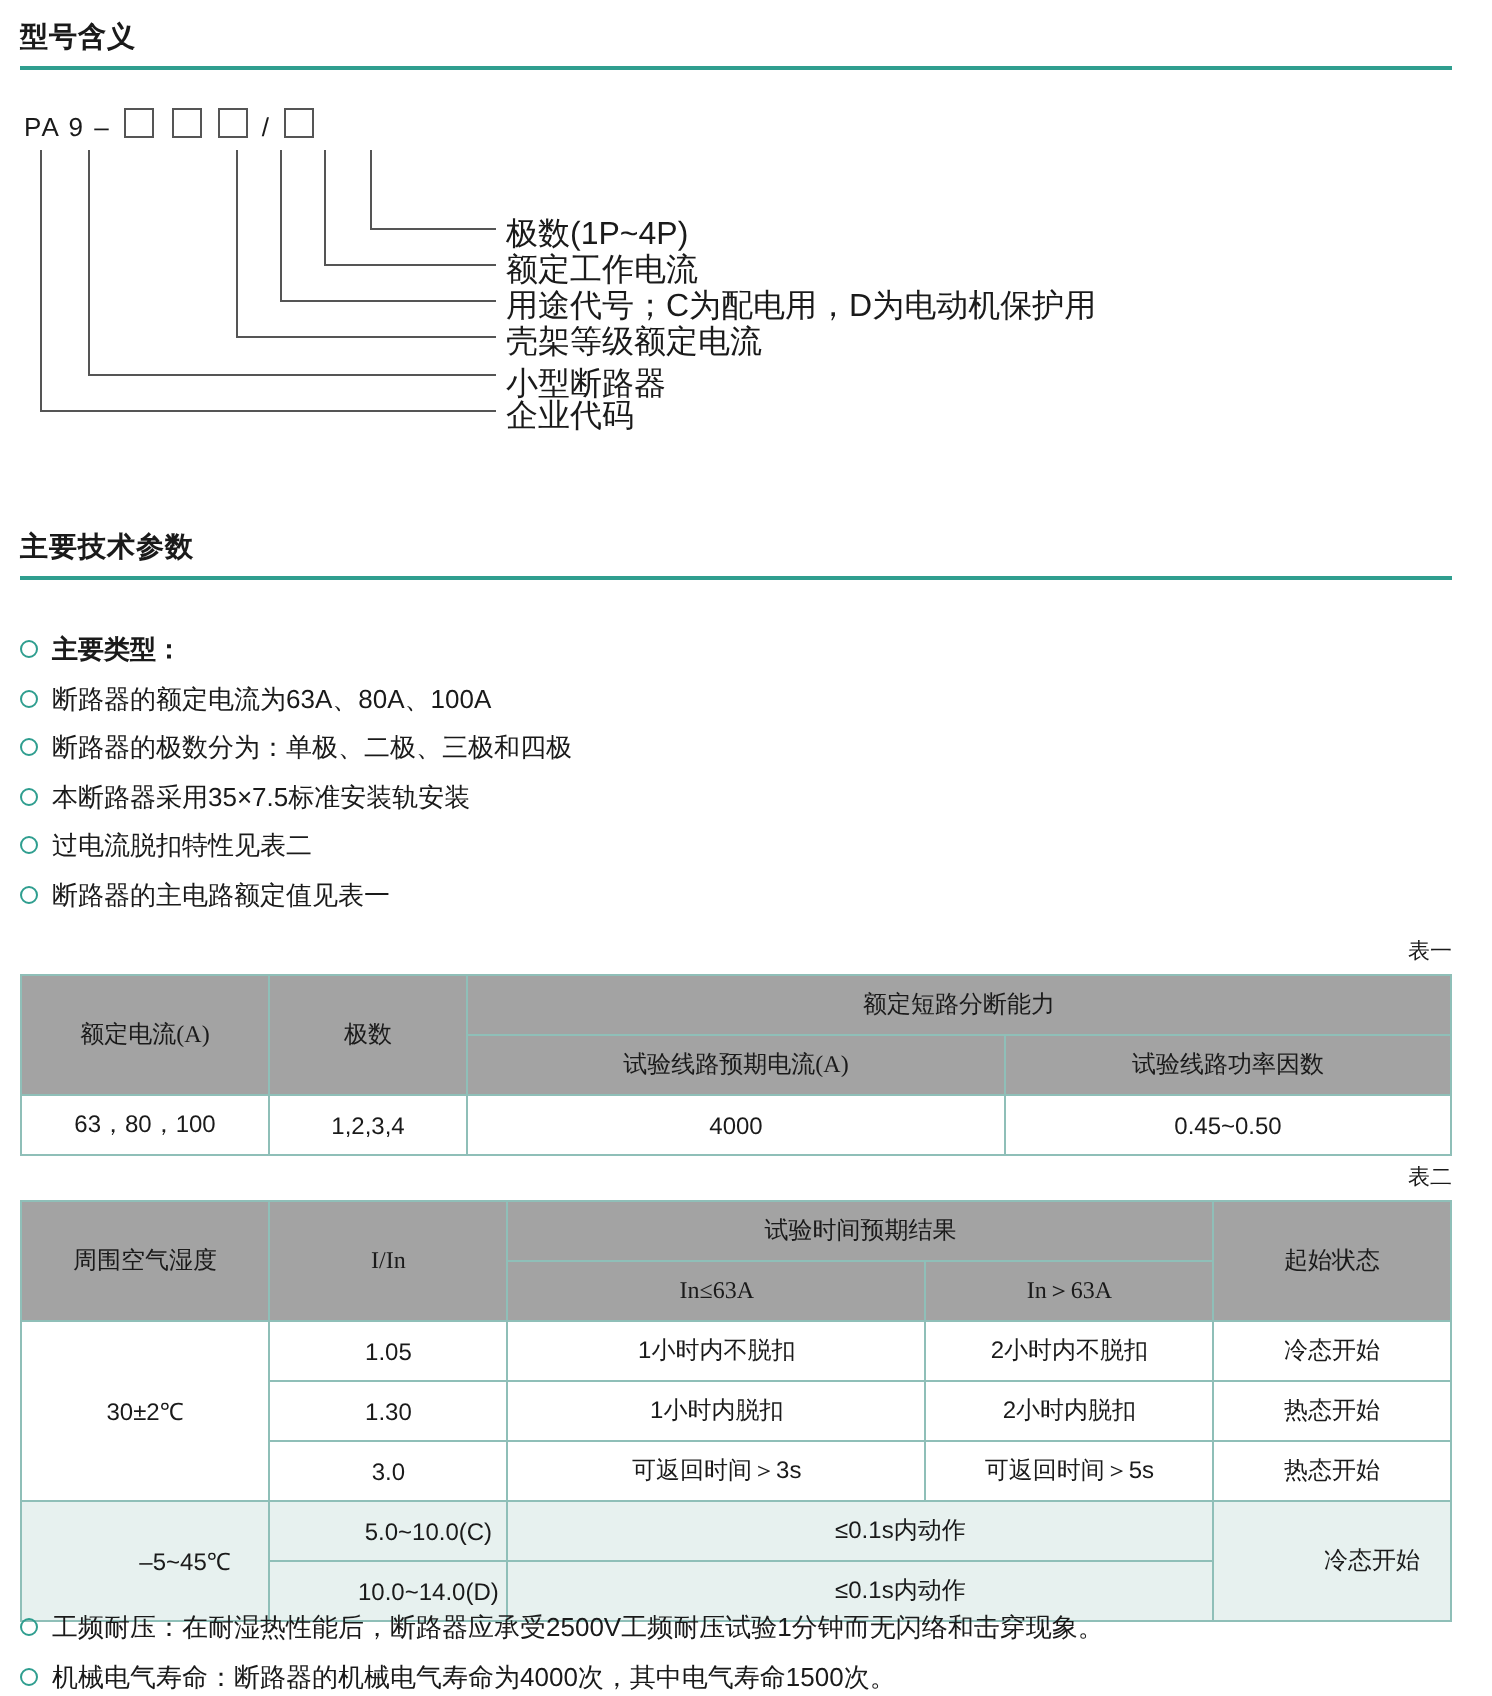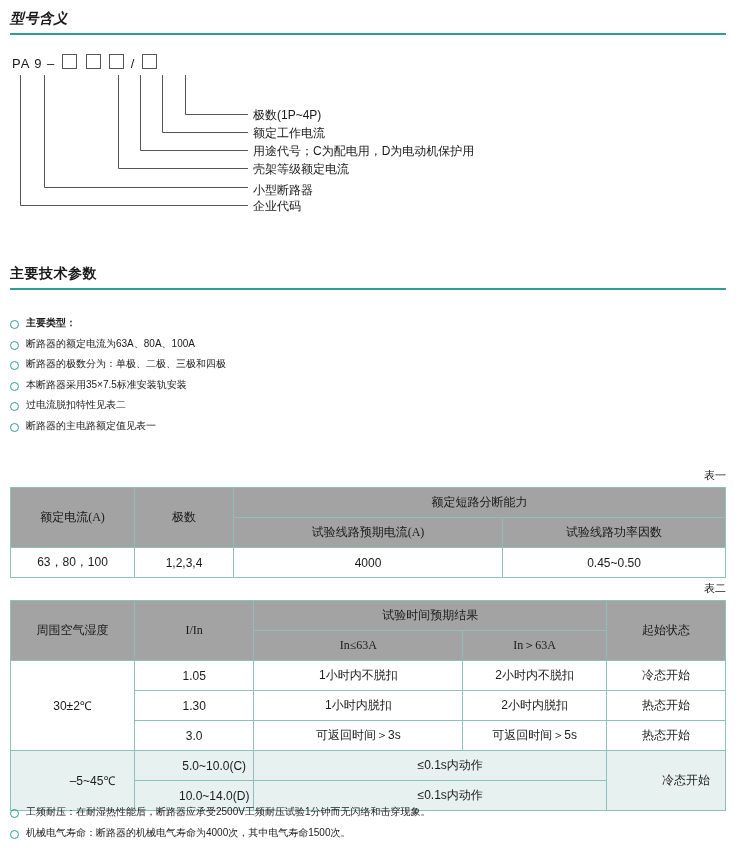--- a/index.html
+++ b/index.html
@@ -60,40 +60,40 @@
   .model-code .box {
     display: inline-block;
     width: 13px;
     height: 13px;
     border: 1px solid #555;
     vertical-align: -1px;
     margin: 0 2px;
   }
   .lead-label {
     position: absolute;
-    font-size: 12px;
+    font-size: 16px;
     color: #1a1a1a;
     white-space: nowrap;
   }
   .diagram svg {
     position: absolute;
     left: 0;
     top: 0;
   }
   
   .bullets {
     position: absolute;
     left: 10px;
     width: 716px;
   }
   .bullet {
     display: flex;
     align-items: flex-start;
     margin-bottom: 7px;
-    font-size: 10px;
+    font-size: 13px;
     color: #1a1a1a;
   }
   .bullet .mark {
     flex: 0 0 auto;
     width: 7px;
     height: 7px;
     border: 1px solid #2f9e8f;
     border-radius: 50%;
     margin-right: 7px;
     margin-top: 4px;
@@ -137,21 +137,21 @@
     position: absolute;
     left: 10px;
     width: 716px;
   }
 </style>
 </head>
 <body>
 
 <div class="page">
 
-  <div class="section-head" style="top:10px;font-style:italic;">
+  <div class="section-head" style="top:10px;">
     <div class="title">型号含义</div>
     <div class="rule"></div>
   </div>
 
   <div class="diagram">
     <div class="model-code">
       <span>PA 9 –</span>
       <span class="box"></span>
       <span class="box"></span>
       <span class="box"></span>

